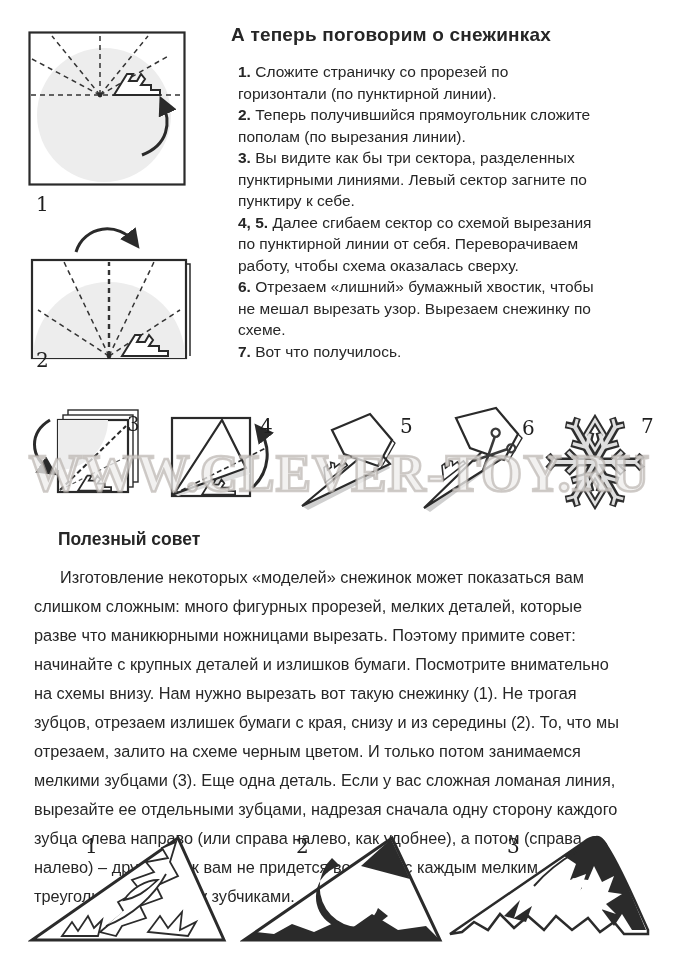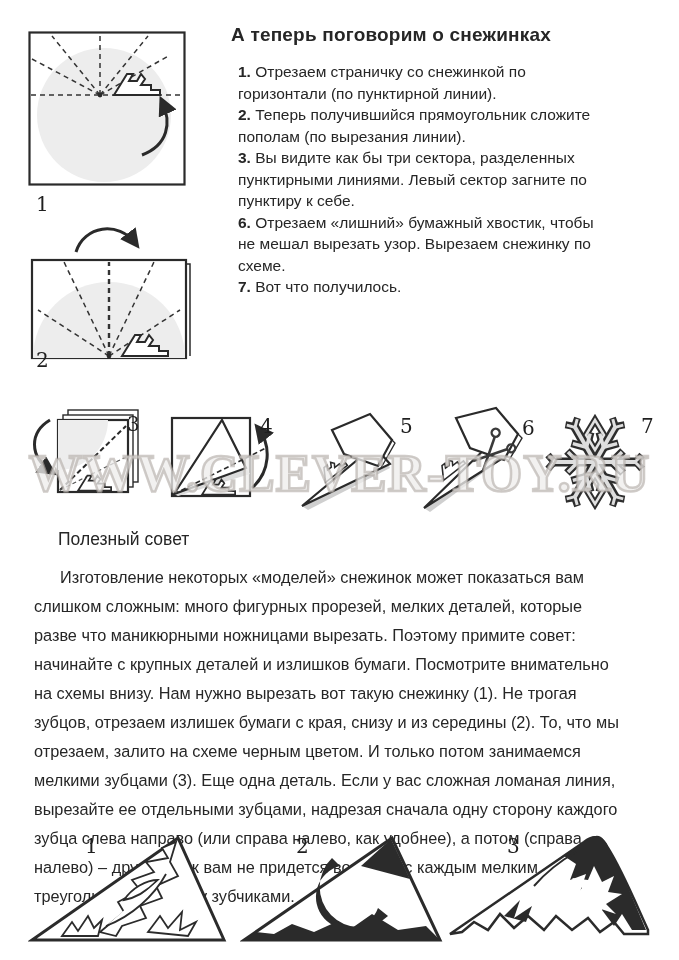--- a/index.html
+++ b/index.html
@@ -3,21 +3,21 @@
 <meta charset="utf-8">
 <style>
   html,body{margin:0;padding:0;background:#ffffff;}
   .page{position:relative;width:679px;height:960px;background:#fff;overflow:hidden;
         font-family:"Liberation Sans",sans-serif;color:#262626;}
   .title{position:absolute;left:231px;top:24px;font-size:19px;font-weight:bold;letter-spacing:.2px;white-space:nowrap;}
   .steps{position:absolute;left:238px;top:61px;width:440px;font-size:15.5px;line-height:21.5px;}
   .steps p{margin:0;}
   .steps span{white-space:pre-wrap;}
   .fnum{position:absolute;font-family:"DejaVu Serif",serif;font-size:20px;color:#1f1f1f;}
-  .advice-h{position:absolute;left:58px;top:529px;font-size:17.5px;font-weight:normal;}
+  .advice-h{position:absolute;left:58px;top:529px;font-size:17.5px;font-weight:bold;}
   .advice{position:absolute;left:34px;top:563px;width:620px;font-size:16.3px;line-height:29px;
           text-indent:26px;white-space:pre-wrap;}
   .wm{position:absolute;left:0;top:443px;width:100%;text-align:center;z-index:6;
       font-family:Liberation Serif, serif;font-weight:bold;font-size:53px;letter-spacing:1px;
       color:rgba(255,255,255,.62);-webkit-text-stroke:2.5px rgba(178,172,167,.6);
       text-shadow:0 0 1px rgba(168,162,157,.4);pointer-events:none;}
   svg.d{position:absolute;}
 </style>
 </head>
 <body>
@@ -29,27 +29,30 @@
       <path id="schema-glyph" d="M0,26 L13,5 L19,5 L15,12 L23,12 L27,5 L31,10 L27,16 L37,16 L37,21 L46,21 L46,26 Z"></path>
       <marker id="ah" viewBox="0 0 10 10" refX="7" refY="5" markerWidth="6.5" markerHeight="6.5" orient="auto">
         <path d="M0,0 L10,5 L0,10 Z" fill="#2a2a2a"></path>
       </marker>
     </defs>
   </svg>
 
   <div class="title">А теперь поговорим о снежинках</div>
 
   <div class="steps">
-    <p><b>1.</b> <span>Отрезаем страничку со снежинкой по
+    <p><b>1.</b> <span>Сложите страничку со прорезей по
 горизонтали (по пунктирной линии).</span></p>
     <p><b>2.</b> <span>Теперь получившийся прямоугольник сложите
 пополам (по вырезания линии).</span></p>
     <p><b>3.</b> <span>Вы видите как бы три сектора, разделенных
 пунктирными линиями. Левый сектор загните по
 пунктиру к себе.</span></p>
+    <p><b>4, 5.</b> <span>Далее сгибаем сектор со схемой вырезания
+по пунктирной линии от себя. Переворачиваем
+работу, чтобы схема оказалась сверху.</span></p>
     <p><b>6.</b> <span>Отрезаем «лишний» бумажный хвостик, чтобы
 не мешал вырезать узор. Вырезаем снежинку по
 схеме.</span></p>
     <p><b>7.</b> <span>Вот что получилось.</span></p>
   </div>
 
   <svg class="d" style="left:28px;top:31px" width="158" height="156" viewBox="0 0 158 156">
     <rect x="1.5" y="1.5" width="155" height="152" fill="#fff" stroke="#2a2a2a" stroke-width="2.2"></rect>
     <circle cx="76" cy="84" r="67" fill="#ededed"></circle>
     <g stroke="#333" stroke-width="1.5" stroke-dasharray="5,4" fill="none">

